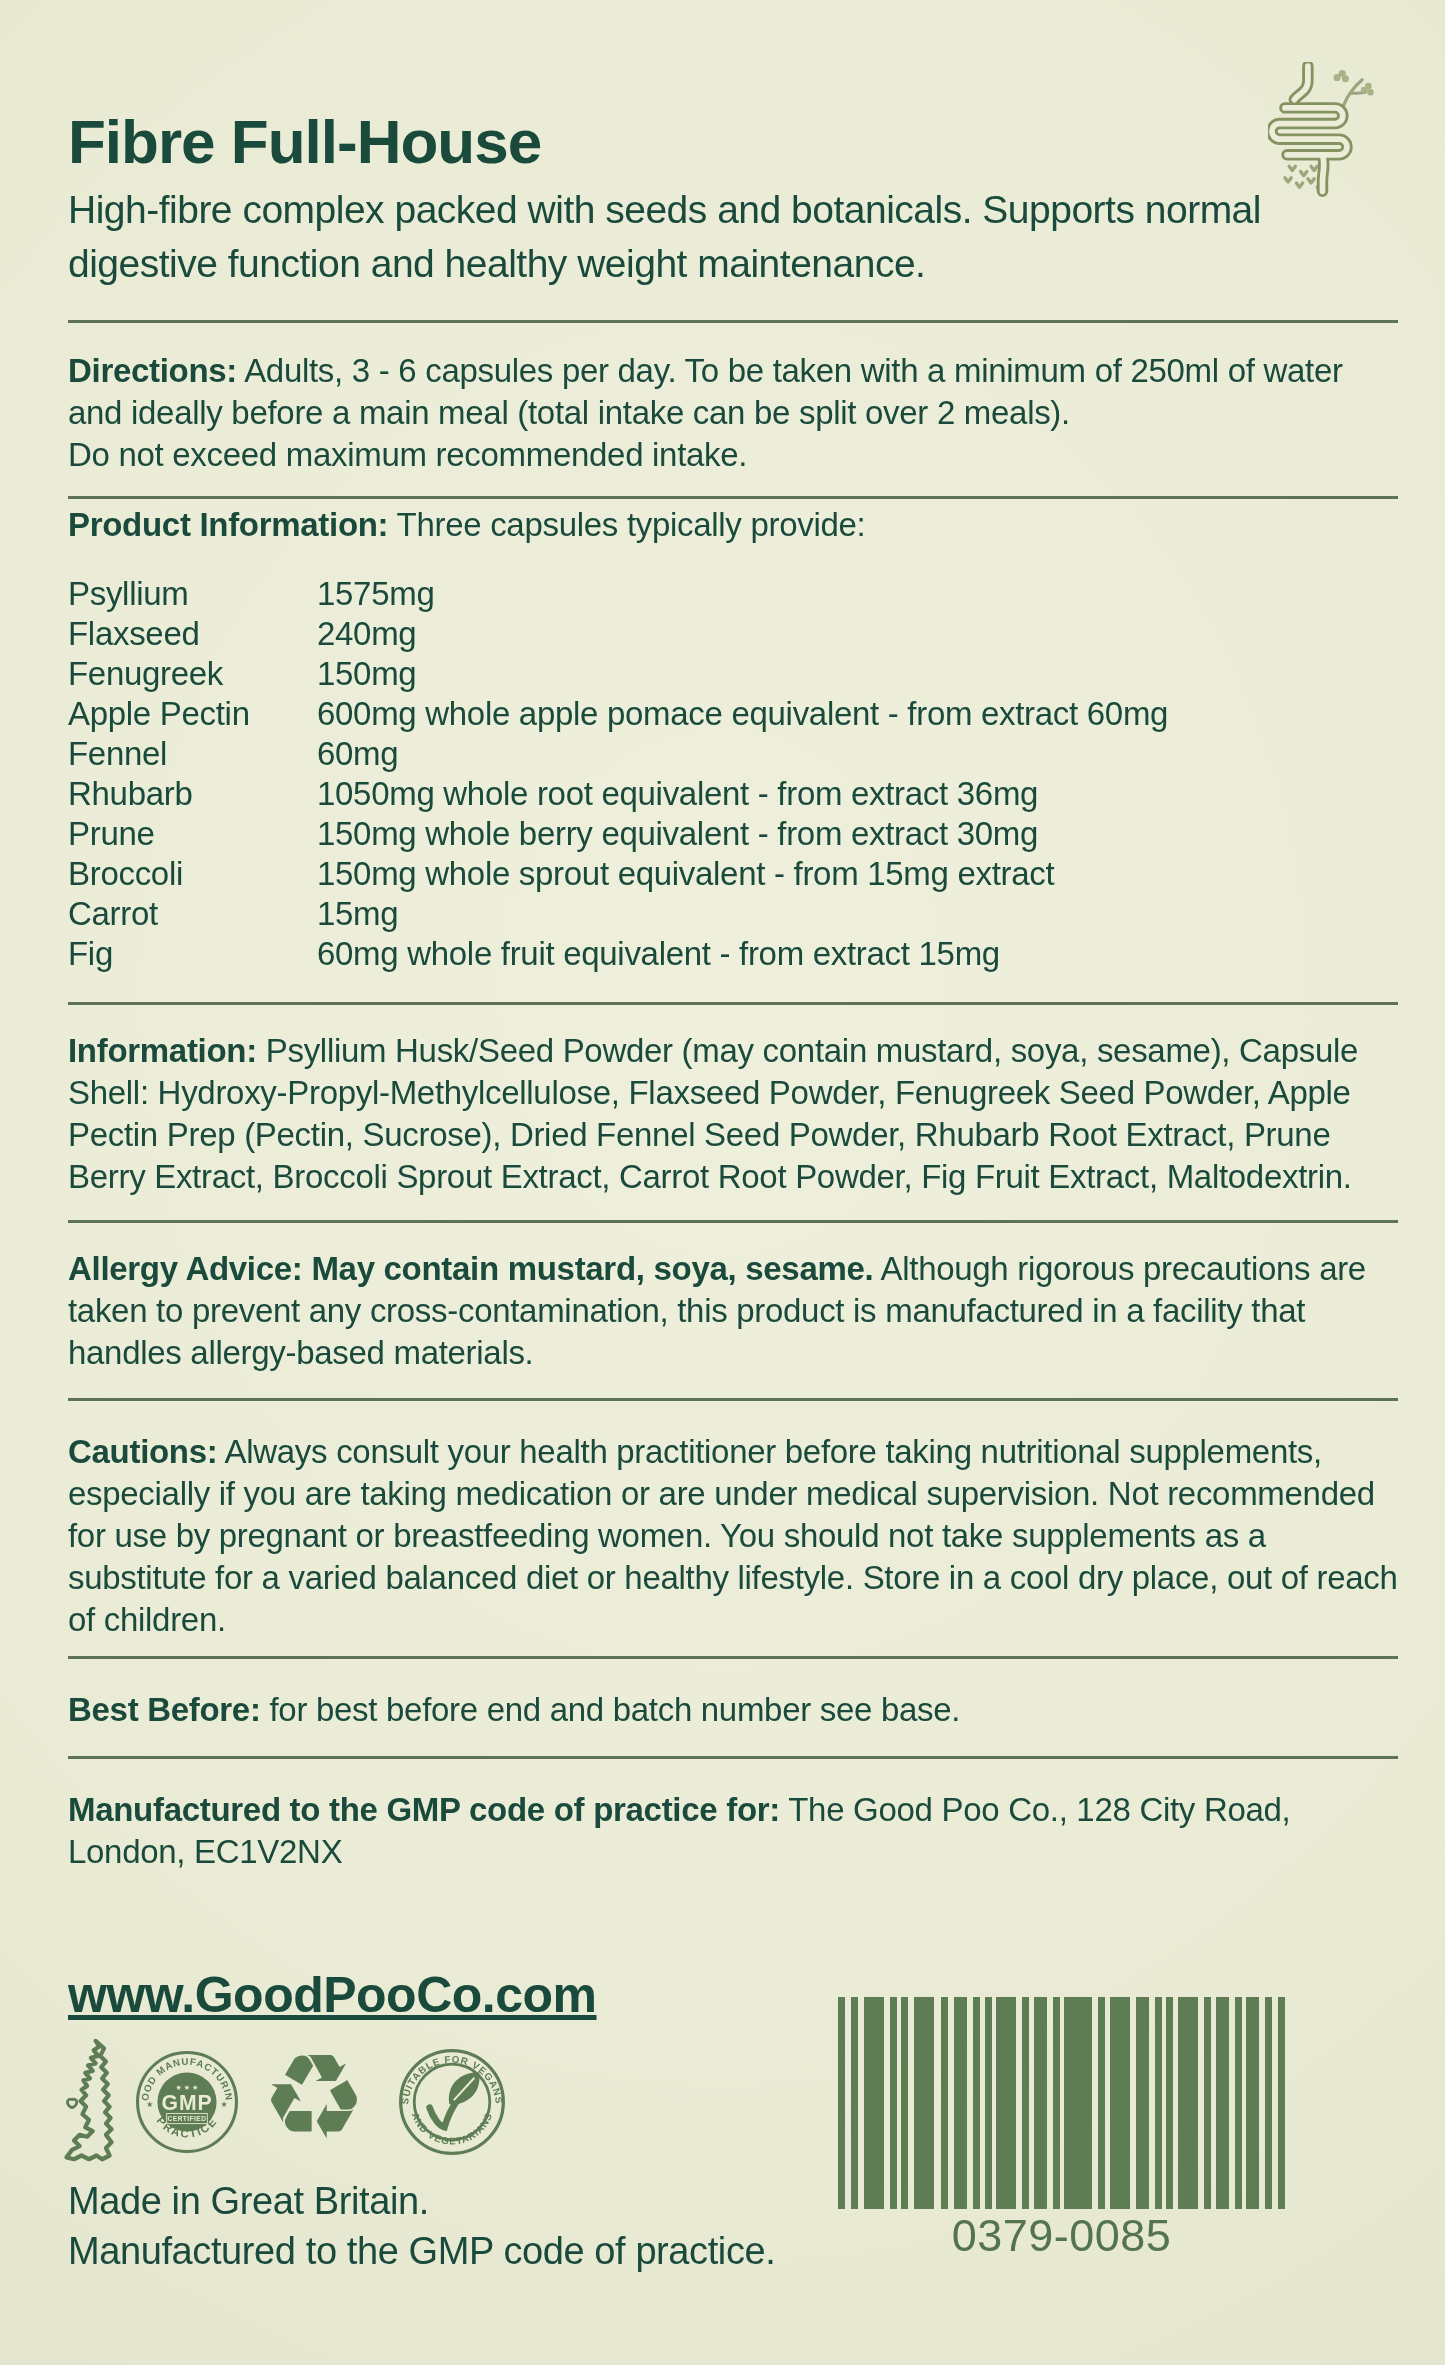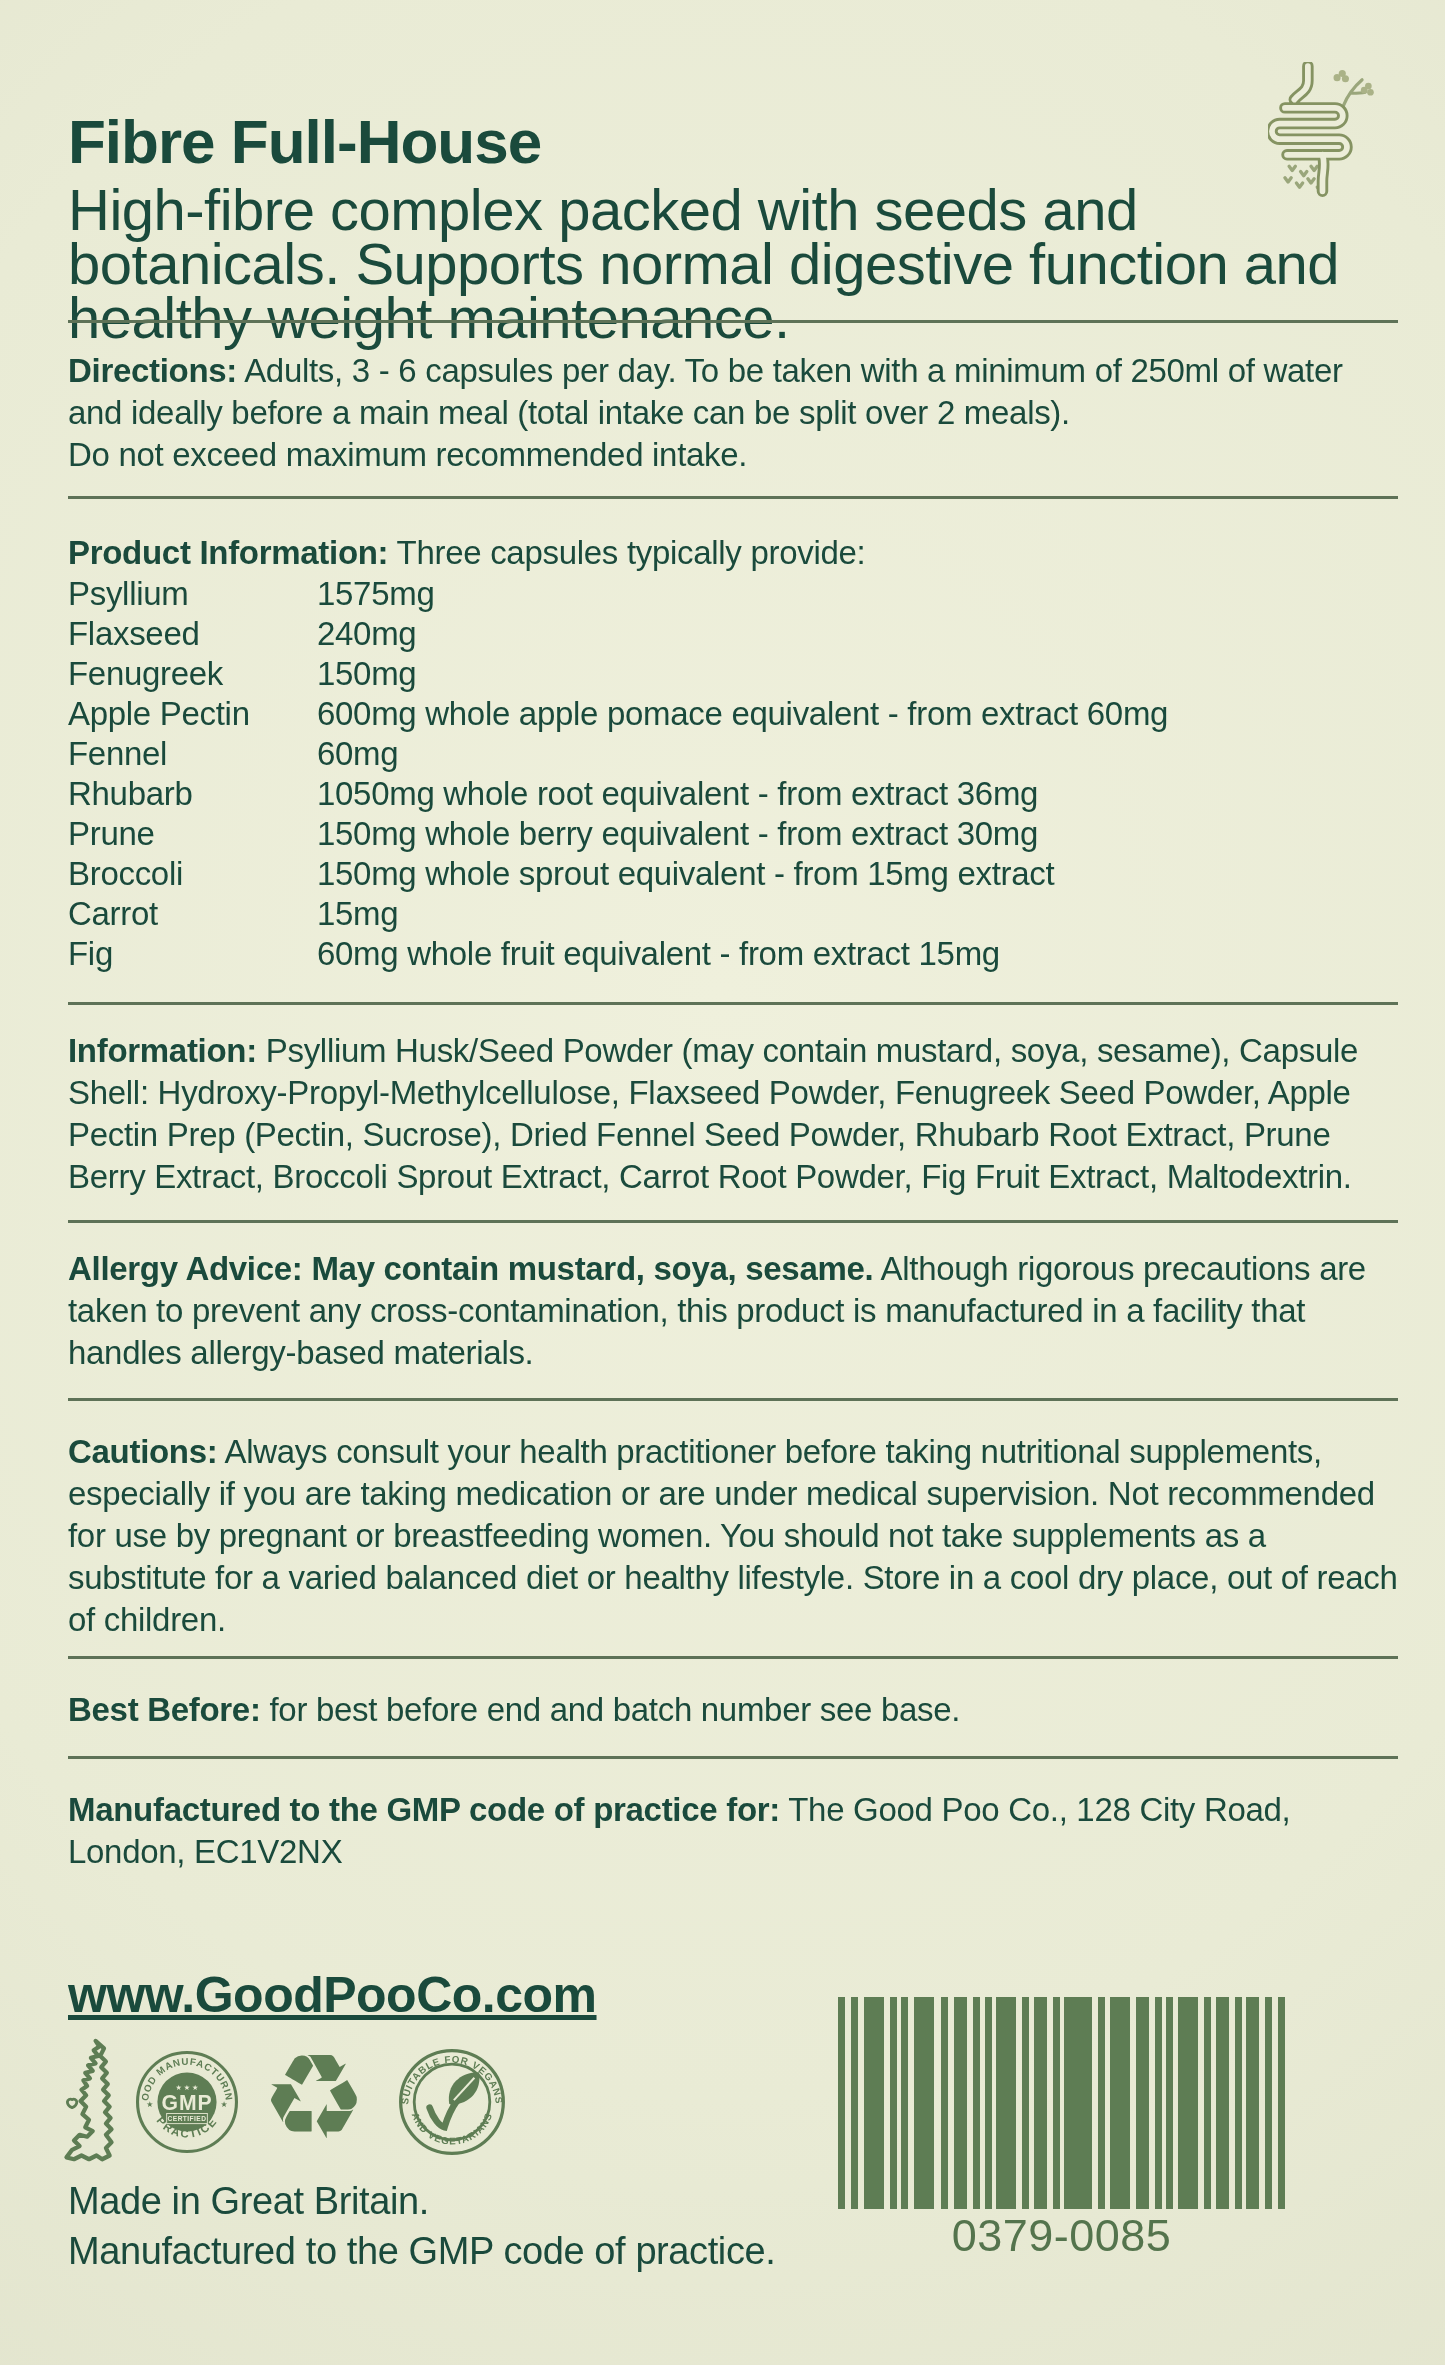--- a/index.html
+++ b/index.html
@@ -6,21 +6,21 @@
   .page{
     position:relative;width:1445px;height:2365px;overflow:hidden;
     background:radial-gradient(120% 85% at 50% 42%, #eff0dc 0%, #e9ebd5 55%, #dfe1ca 100%);
     font-family:"Liberation Sans", sans-serif;
     color:#1a4a3c;
   }
   .abs{position:absolute;left:68px;width:1330px;}
   p{margin:0;}
   .b{font-weight:bold;margin-top:48px;}
   .title{font-size:62px;font-weight:bold;letter-spacing:-1px;}
-  .tagline{font-size:58px;line-height:54px;letter-spacing:-0.5px;}
+  .tagline{font-size:39px;line-height:54px;letter-spacing:-0.5px;}
   .body{font-size:33px;line-height:42px;letter-spacing:-0.3px;}
   .rule{position:absolute;left:68px;width:1330px;height:3px;background:#5e7257;}
   .pi-table{font-size:33px;letter-spacing:-0.3px;}
   .pi-row{display:grid;grid-template-columns:249px 1fr;line-height:40px;}
   .website{font-size:50px;font-weight:bold;letter-spacing:-0.5px;}
   .bottomtext{font-size:38px;line-height:50px;letter-spacing:-0.4px;}
   .icon{position:absolute;}
   .recycle{font-family:"DejaVu Sans", sans-serif;color:#5e7d54;font-size:118px;line-height:126px;}
   .barcode-num{position:absolute;left:838px;top:2210px;width:447px;text-align:center;
     font-size:45px;color:#54744d;letter-spacing:0.5px;}
@@ -70,21 +70,21 @@
 
   <div class="rule" style="top:320px;"></div>
 
   <div class="abs body" style="top:350px;">
     <p><span class="b">Directions:</span> <span>Adults, 3 - 6 capsules per day. To be taken with a minimum of 250ml of water and ideally before a main meal (total intake can be split over 2 meals).</span></p>
     <p>Do not exceed maximum recommended intake.</p>
   </div>
 
   <div class="rule" style="top:496px;"></div>
 
-  <div class="abs body" style="top:532px;">
+  <div class="abs body" style="top:504px;">
     <p><span class="b">Product Information:</span> <span>Three capsules typically provide:</span></p>
   </div>
   <div class="abs pi-table" style="top:574px;">
     <div class="pi-row">
         <span>Psyllium</span>
         <span>1575mg</span>
       </div>
     <div class="pi-row">
         <span>Flaxseed</span>
         <span>240mg</span>

